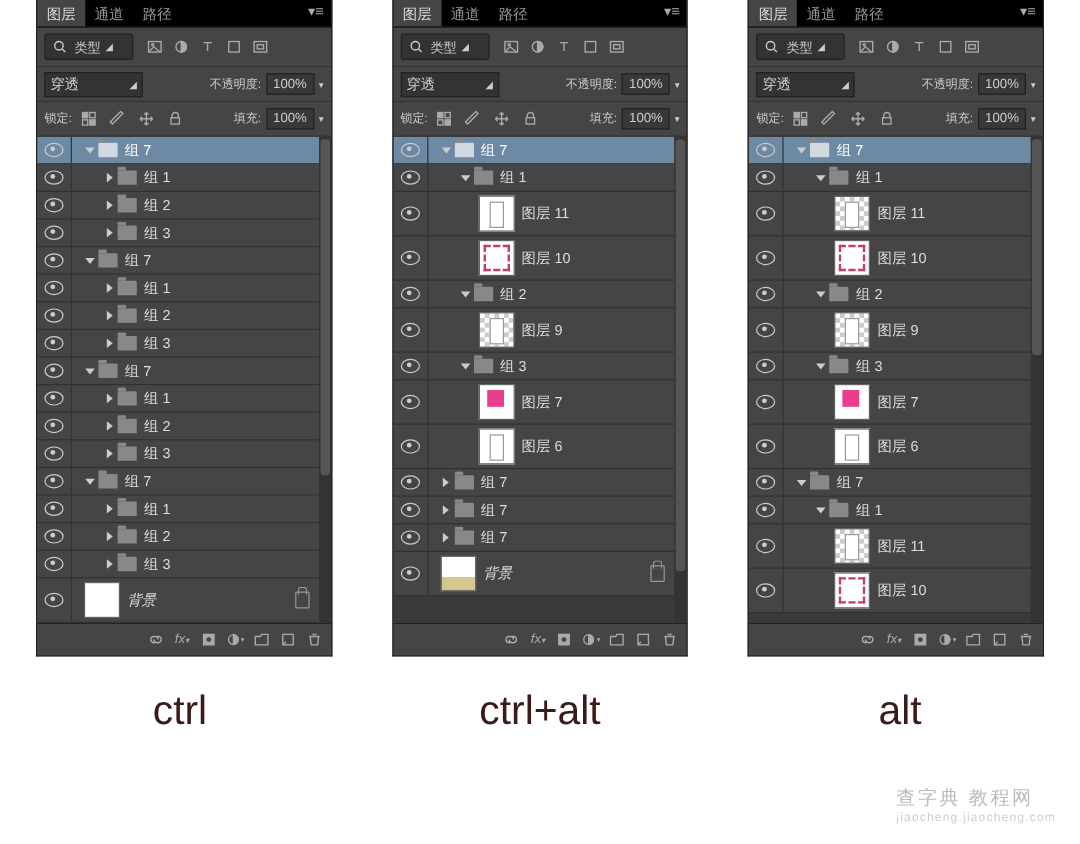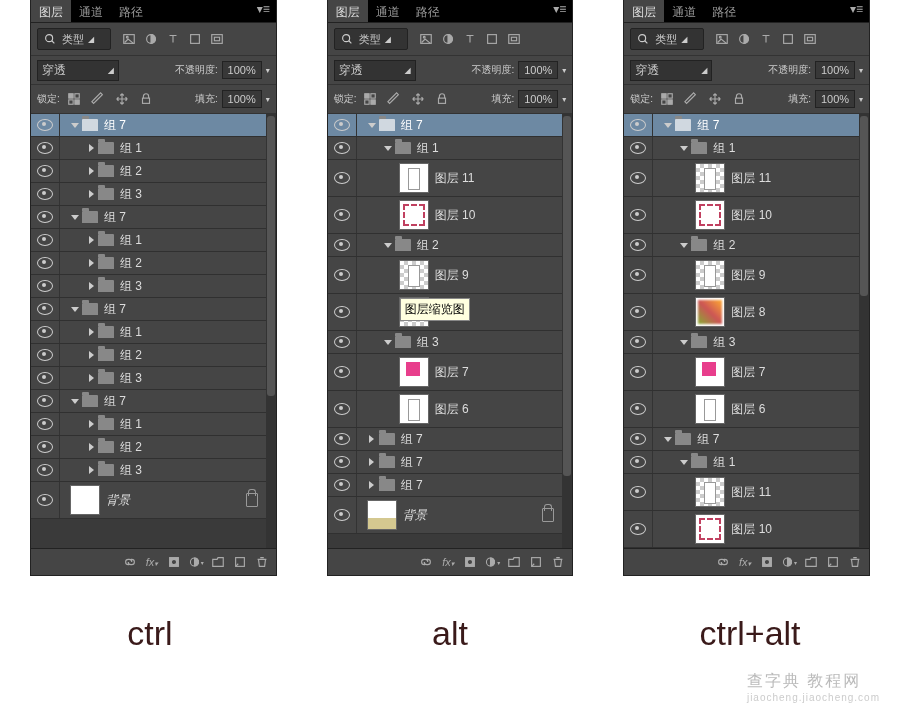--- a/index.html
+++ b/index.html
@@ -42,23 +42,23 @@
 .lthumb.bgp{background:#fff}
 .lthumb .dec{position:absolute;inset:3px;border:2px dashed #c04060}
 .lthumb .bar{position:absolute;left:8px;top:4px;width:10px;height:20px;background:#fff;border:1px solid #999}
 .lthumb .sq{position:absolute;left:6px;top:4px;width:14px;height:14px;background:#e83e8c}
 .lthumb .pic{position:absolute;inset:2px;background:linear-gradient(45deg,#8a3,#c55,#fa3);filter:blur(1px)}
 .tooltip{position:absolute;background:#ffffe0;border:1px solid #888;color:#000;padding:2px 4px;font-size:12px;z-index:10;white-space:nowrap}
 .lockicon{margin-left:auto;margin-right:8px;width:10px;height:12px;border:1px solid #999;border-radius:1px;position:relative}
 .lockicon::before{content:"";position:absolute;left:1px;top:-5px;width:6px;height:6px;border:1px solid #999;border-bottom:none;border-radius:3px 3px 0 0}
 .footer{display:flex;align-items:center;justify-content:flex-end;gap:6px;padding:3px 6px;border-top:1px solid #222;background:#454545;height:20px}
 .ficon{width:16px;height:16px;color:#aaa;display:flex;align-items:center;justify-content:center;font-size:12px}
-.captions{display:flex;justify-content:flex-end;margin-top:38px}
+.captions{display:flex;justify-content:flex-end;margin-top:26px}
 .cap{font-size:34px;color:#3a1a1a;flex:1;text-align:center}
-.watermark{position:absolute;bottom:0;right:20px;color:#bbb;font-size:16px;letter-spacing:2px}
+.watermark{position:absolute;bottom:16px;right:20px;color:#bbb;font-size:16px;letter-spacing:2px}
 .watermark small{display:block;font-size:10px;color:#ccc;letter-spacing:1px}
 .smicon svg,.picon svg,.ficon svg{width:14px;height:14px}
 .iconrow{display:flex;gap:2px;margin-left:4px}
 </style>
 </head>
 <body>
 
 <div class="panels" id="panels">
     <div class="panel">
   <div class="tabbar">
@@ -514,30 +514,20 @@
             <div class="lthumb trans">
               <div class="bar"></div>
             </div>
             <span class="lname">图层 9</span>
           </div>
  </div>
         <div class="lrow">
    <div class="vis">
             <div class="eye"></div>
           </div>
-   <div class="content" style="padding-left:42px">
-            <div class="lthumb trans"></div>
-            <span class="lname"></span>
-          </div>
-          <div class="tooltip" style="left:72px;top:4px">图层缩览图</div>
- </div>
-        <div class="lrow">
-   <div class="vis">
-            <div class="eye"></div>
-          </div>
    <div class="content" style="padding-left:26px">
             <div class="tw open"></div>
          <div class="fld"></div>
          <span class="lname">组 3</span>
           </div>
  </div>
         <div class="lrow">
    <div class="vis">
             <div class="eye"></div>
           </div>
@@ -793,31 +783,20 @@
             <div class="lthumb trans">
               <div class="bar"></div>
             </div>
             <span class="lname">图层 9</span>
           </div>
  </div>
         <div class="lrow">
    <div class="vis">
             <div class="eye"></div>
           </div>
-   <div class="content" style="padding-left:42px">
-            <div class="lthumb">
-              <div class="pic"></div>
-            </div>
-            <span class="lname">图层 8</span>
-          </div>
- </div>
-        <div class="lrow">
-   <div class="vis">
-            <div class="eye"></div>
-          </div>
    <div class="content" style="padding-left:26px">
             <div class="tw open"></div>
          <div class="fld"></div>
          <span class="lname">组 3</span>
           </div>
  </div>
         <div class="lrow">
    <div class="vis">
             <div class="eye"></div>
           </div>
@@ -921,19 +900,19 @@
    <div class="ficon">
           <svg viewBox="0 0 16 16" fill="none" stroke="currentColor" stroke-width="1.3">
             <path d="M4 5h8l-1 8H5zM3 5h10M6 3h4"></path>
           </svg>
         </div>
   </div>
  </div>
   </div>
 <div class="captions">
   <div class="cap">ctrl</div>
+  <div class="cap">ctrl+alt</div>
   <div class="cap">alt</div>
-  <div class="cap">ctrl+alt</div>
 </div>
 <div class="watermark">
   <span>查字典 教程网</span>
   <small>jiaocheng.jiaocheng.com</small>
 </div>
 
 </body></html>

